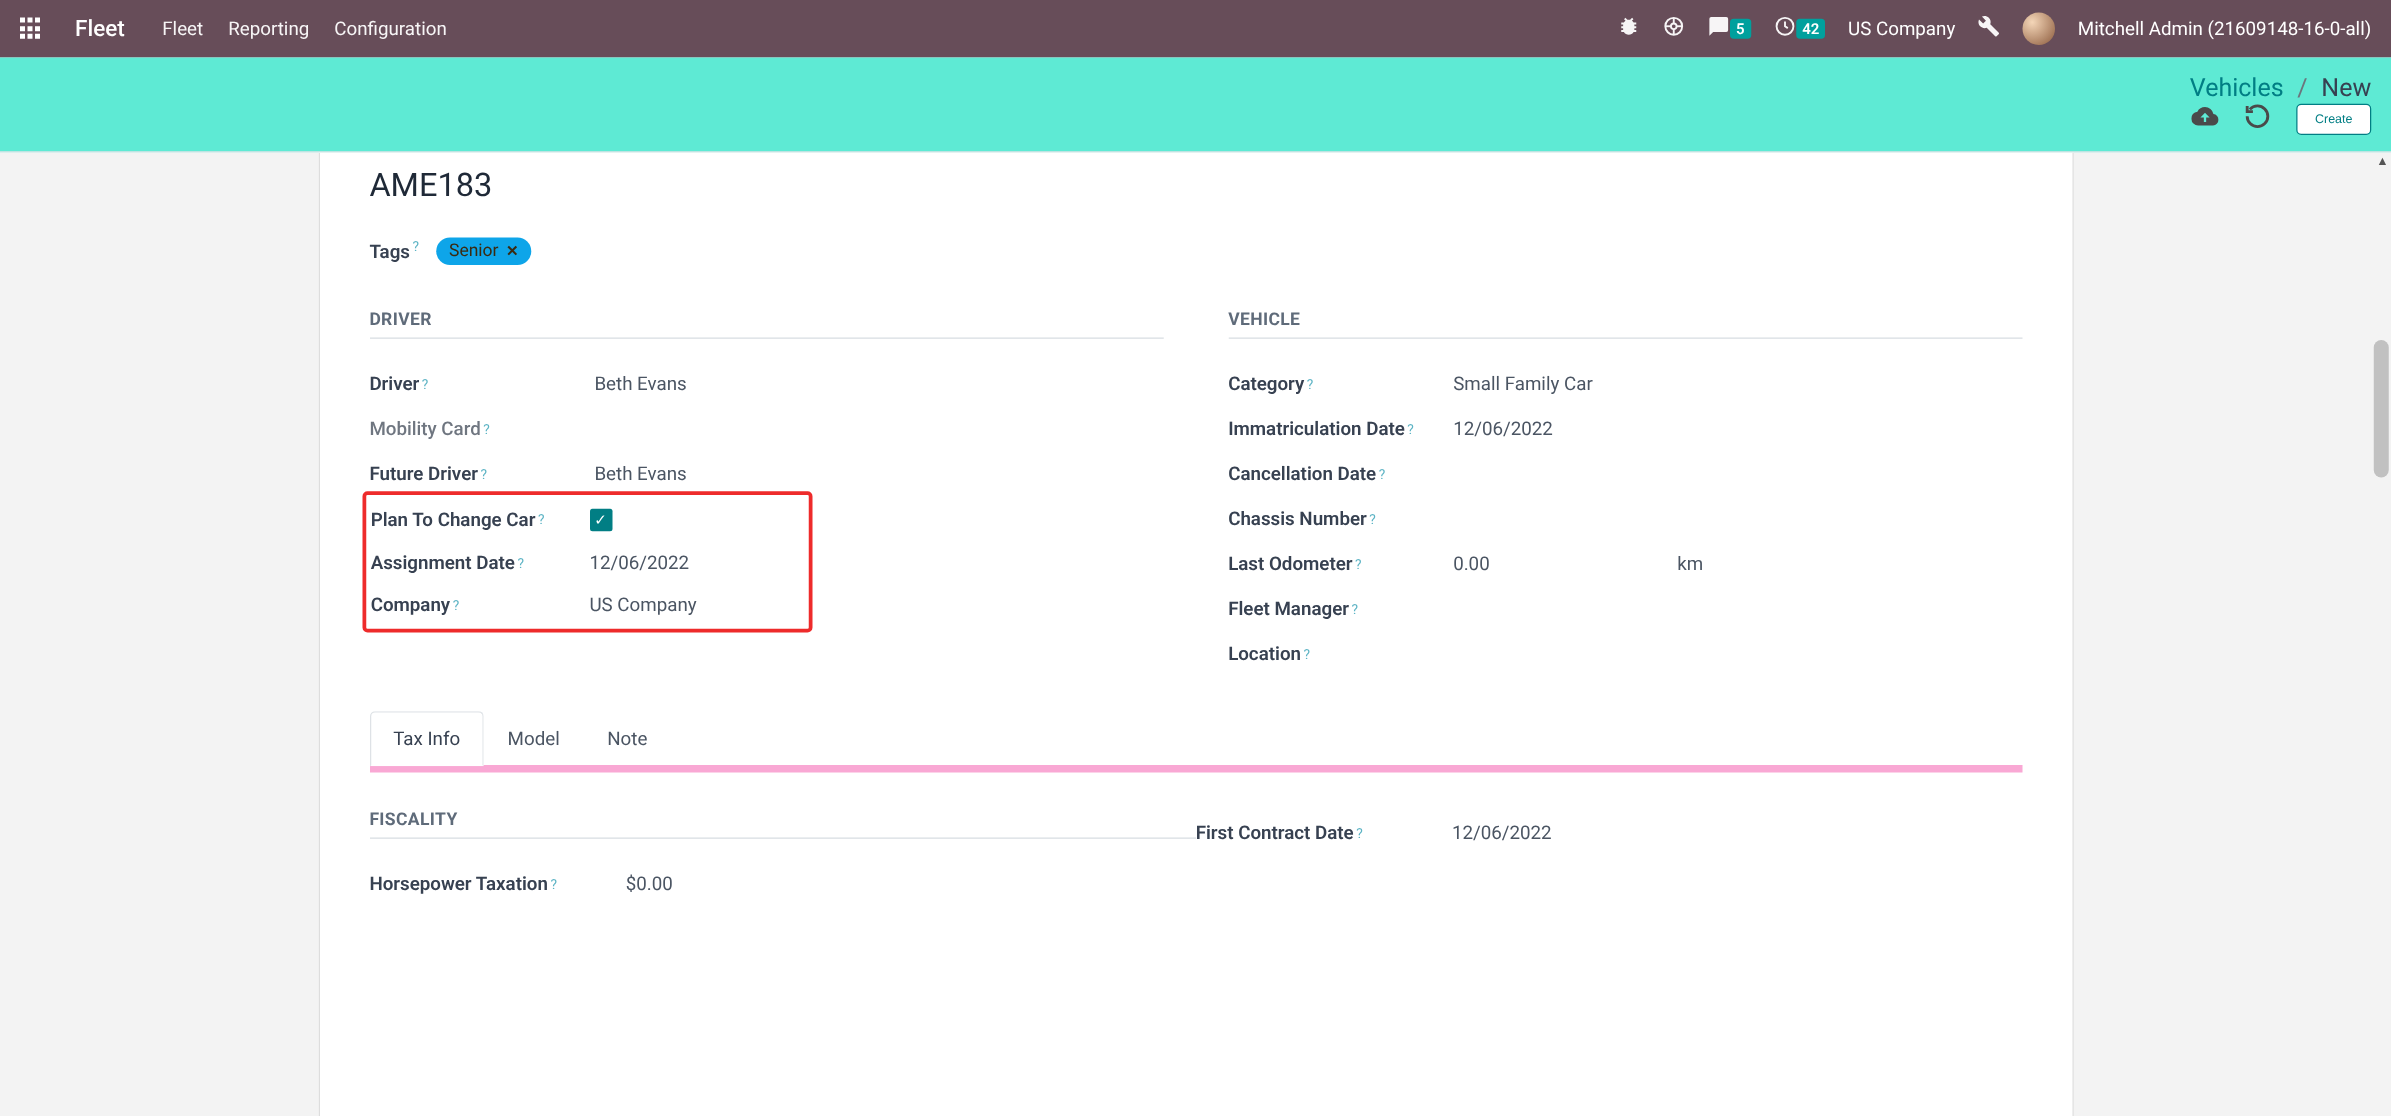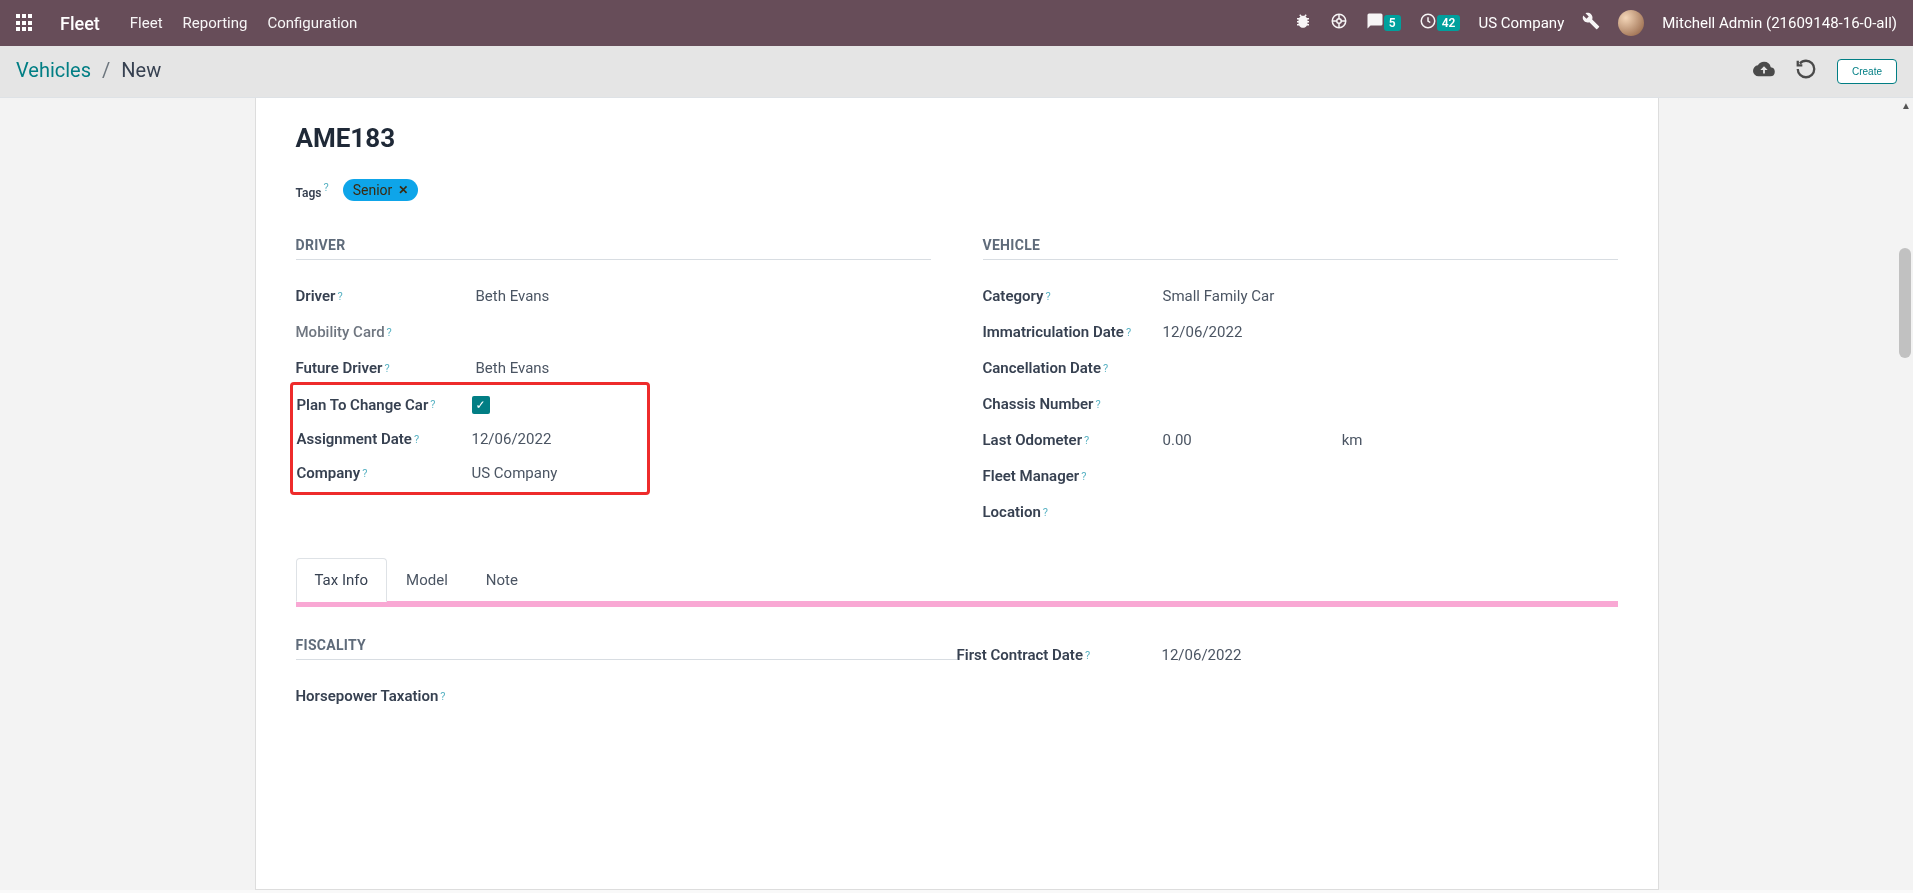--- a/index.html
+++ b/index.html
@@ -25,25 +25,26 @@
 .nav-link { font-size: 15px; color: #fff; cursor: pointer; opacity: 0.95; }
 .spacer { flex: 1; }
 .topbar-right { display:flex; align-items:center; gap:18px; }
 .icon-generic { cursor:pointer; opacity:.95; font-size:16px; }
 .badge-green { background:#00a09d; color:#fff; border-radius:3px; padding:1px 5px; font-size:12px; font-weight:600; margin-left:-2px;}
 .avatar { width:26px; height:26px; border-radius:50%; background: radial-gradient(circle at 30% 30%, #f4d6b8, #8b5a3c); display:inline-block; }
 .user-text { font-size:15px; cursor:pointer; }
 .company-text{ font-size:15px; cursor:pointer; }
 
 .subbar {
-  background:#e5e5e5;
+  background:#5eead4;
   border-bottom:1px solid #dee2e6;
   padding: 12px 16px;
   display:flex;
-  align-items:flex-start;
+  align-items:flex-end;
+  flex-direction:column;
 }
 .breadcrumb { font-size:20px; }
 .breadcrumb a { color:#017e84; text-decoration:none; }
 .breadcrumb .sep { color:#6c757d; margin:0 6px; }
 .breadcrumb .current { color:#374151; }
 .subbar-right { margin-left:auto; display:flex; align-items:center; gap:20px; }
 .cloud-icon, .undo-icon { font-size:20px; color:#4a4a4a; cursor:pointer; }
 .create-btn {
   border:1px solid #017e84;
   color:#017e84;
@@ -71,23 +72,23 @@
   width: 1404px;
   border:1px solid #ddd;
   border-top:none;
   padding: 0 40px 30px 40px;
   height:100%;
   overflow:hidden;
 }
 
 .top-fields { padding-top:0; }
 .lbl-cut { color:#6f7680; font-size:15px; margin-top:-10px; overflow:hidden; height:14px; line-height:6px;}
-.big-val { font-size:26px; color:#1f2937; margin-top:21px; font-weight:700;}
+.big-val { font-size:26px; color:#1f2937; margin-top:8px; font-weight:400;}
 .tags-row { margin-top:26px; display:flex; align-items:center; gap:14px;}
-.tags-label { font-weight:600; font-size:12px; color:#374151;}
+.tags-label { font-weight:600; font-size:15px; color:#374151;}
 .help-q { color:#5bb3c4; font-size:11px; vertical-align: super; margin-left:2px; cursor:pointer; }
 .tag-pill { background:#0ea5e9; color:#3a2a10; padding:3px 10px; border-radius:14px; font-size:14px; display:inline-flex; align-items:center; gap:6px; cursor:pointer;}
 .tag-x { font-weight:bold; cursor:pointer; font-size:12px;}
 
 .two-col { display:flex; gap:52px; margin-top:36px; }
 .col { flex:1; }
 .section-h { font-size:14px; font-weight:700; color:#5f6b7a; letter-spacing:.3px; border-bottom:1px solid #d8dde2; padding-bottom:6px; margin-bottom:18px; text-transform:uppercase;}
 .field-row { display:flex; align-items:center; padding:9px 0; }
 .field-label-wrap{ width:180px; display:flex; align-items:center;}
 .field-label { font-weight:600; font-size:15px; color:#374151; }
@@ -340,20 +341,21 @@
     </div>
 
     <div class="tabpane">
       <div class="tabcol">
         <div class="section-h">FISCALITY</div>
         <div class="field-row">
           <div class="field-label-wrap" style="width:205px;">
               <span class="field-label">Horsepower Taxation</span>
               <span class="help-q">?</span>
             </div>
+          <div class="field-val">$0.00</div>
         </div>
       </div>
       <div class="tabcol">
         <div class="field-row">
           <div class="field-label-wrap" style="width:205px;">
               <span class="field-label">First Contract Date</span>
               <span class="help-q">?</span>
             </div>
           <div class="field-val">12/06/2022</div>
         </div>

